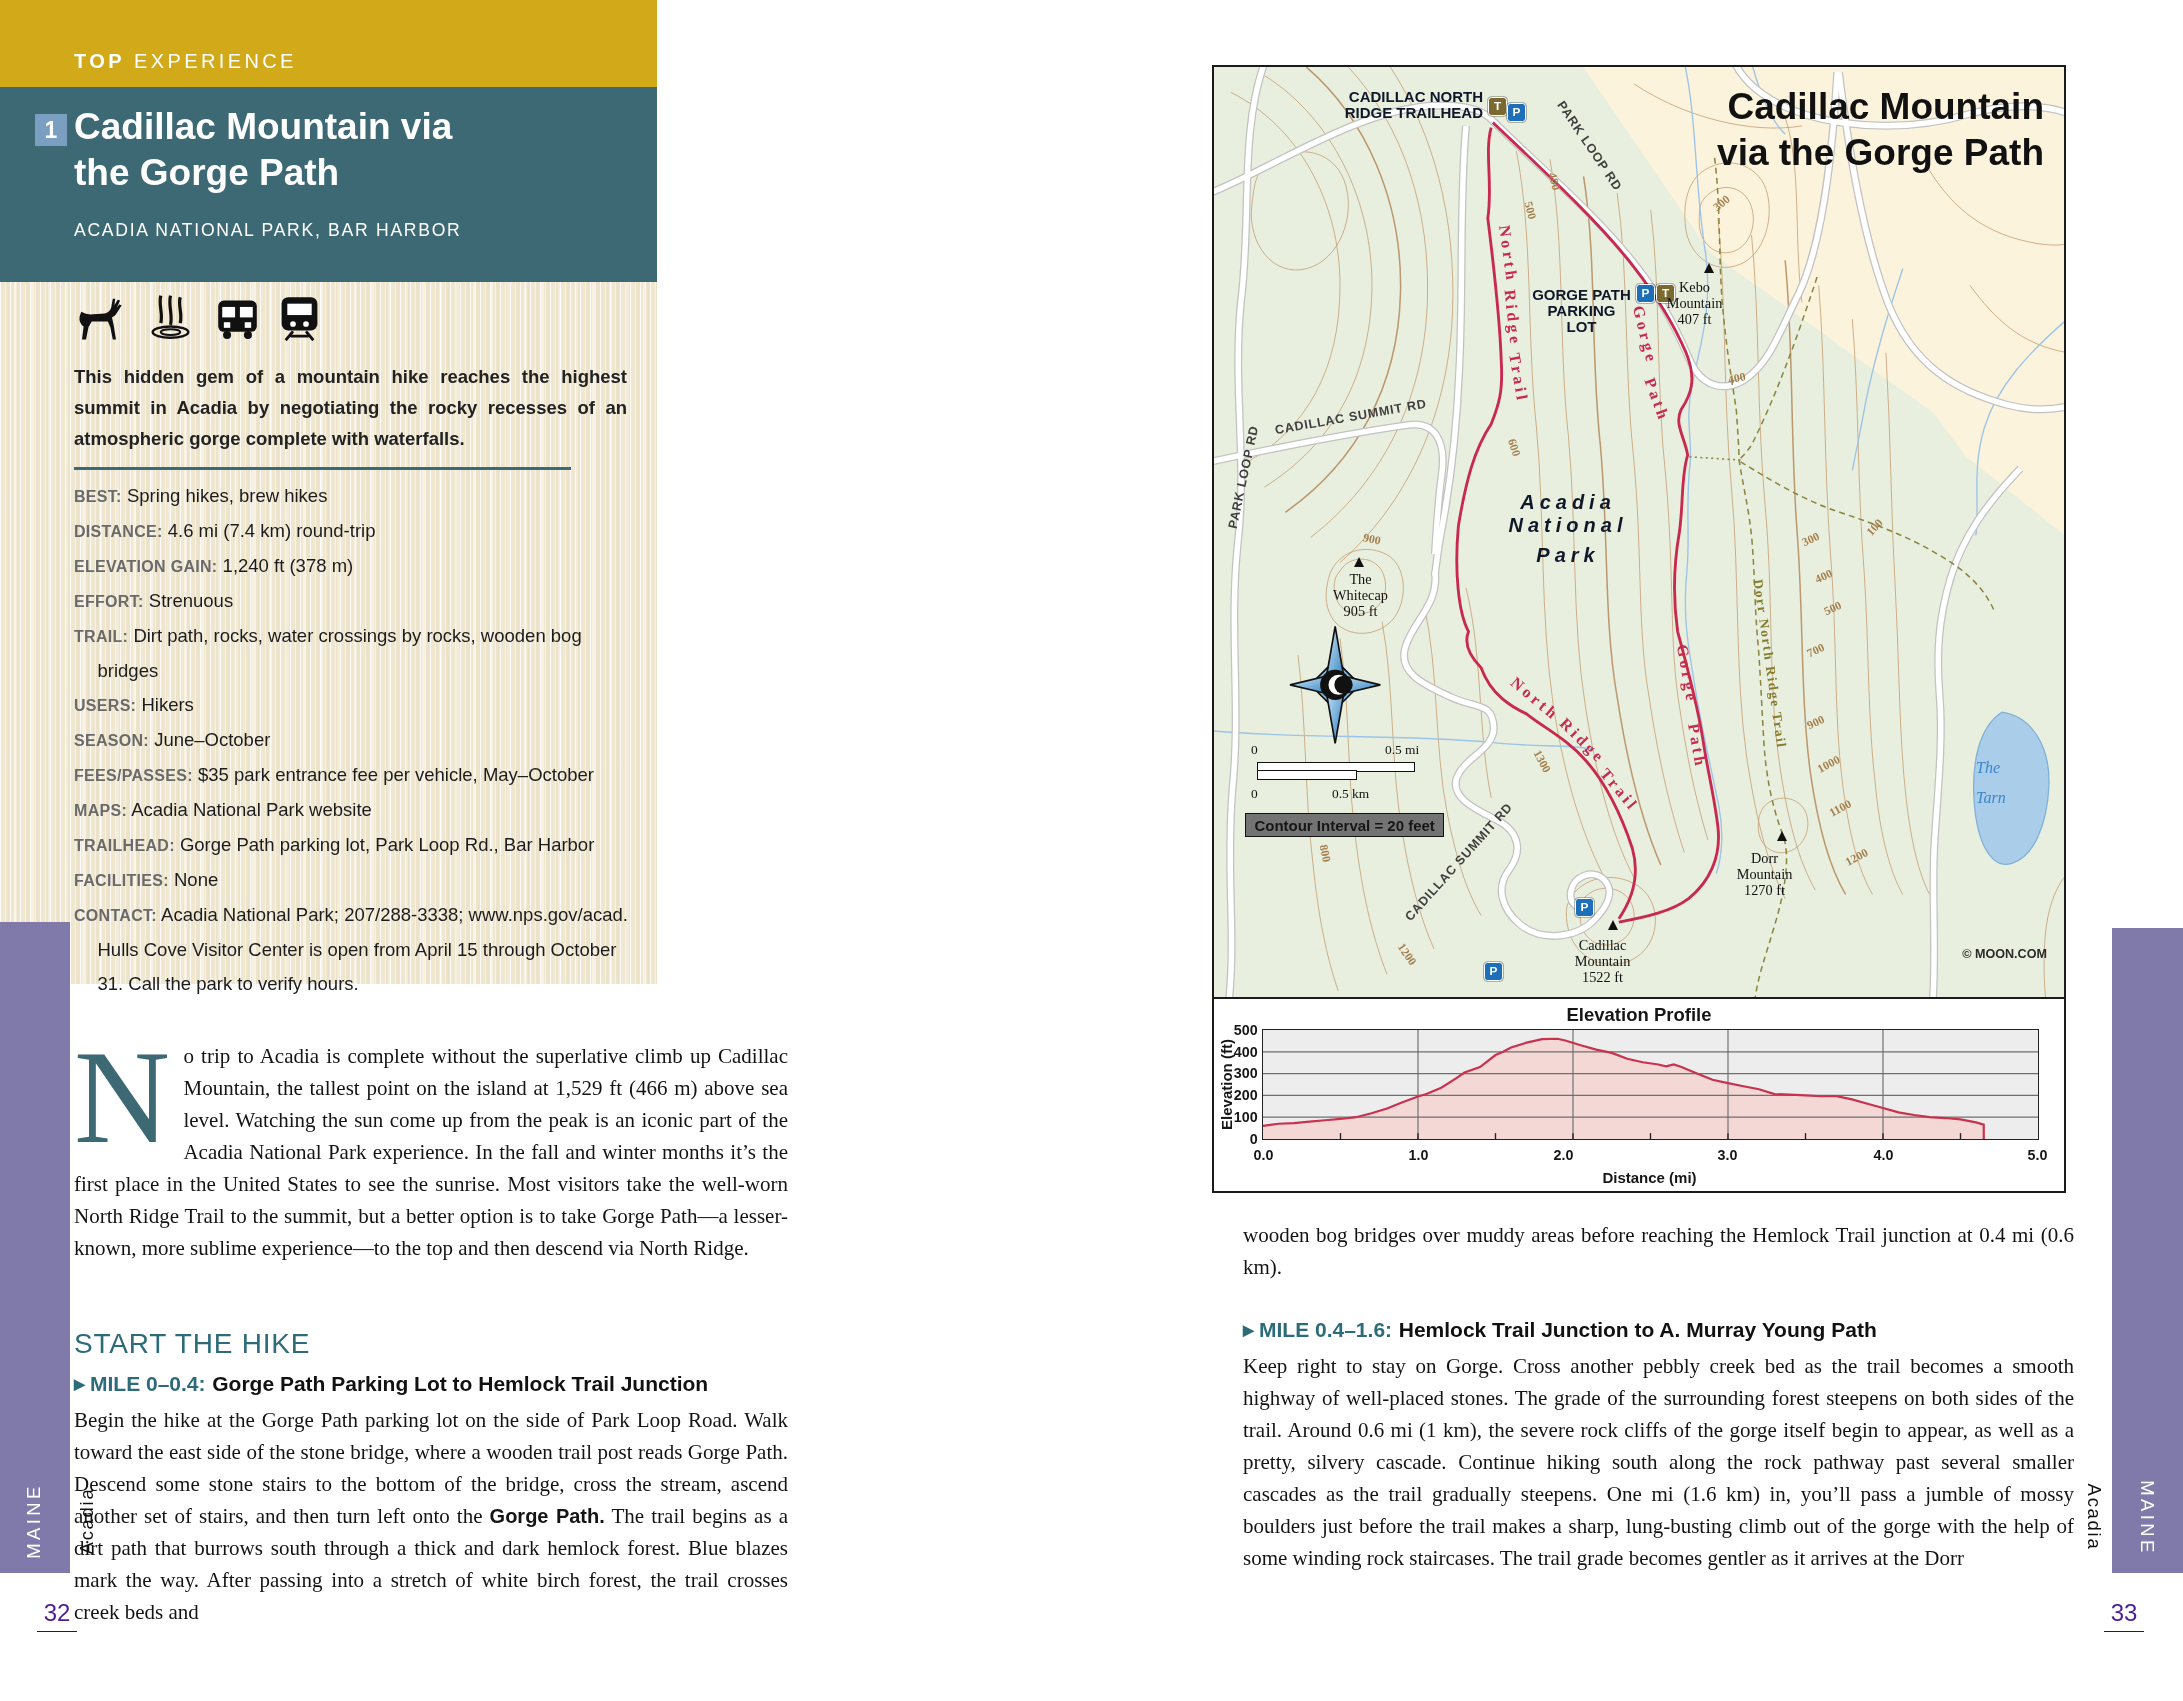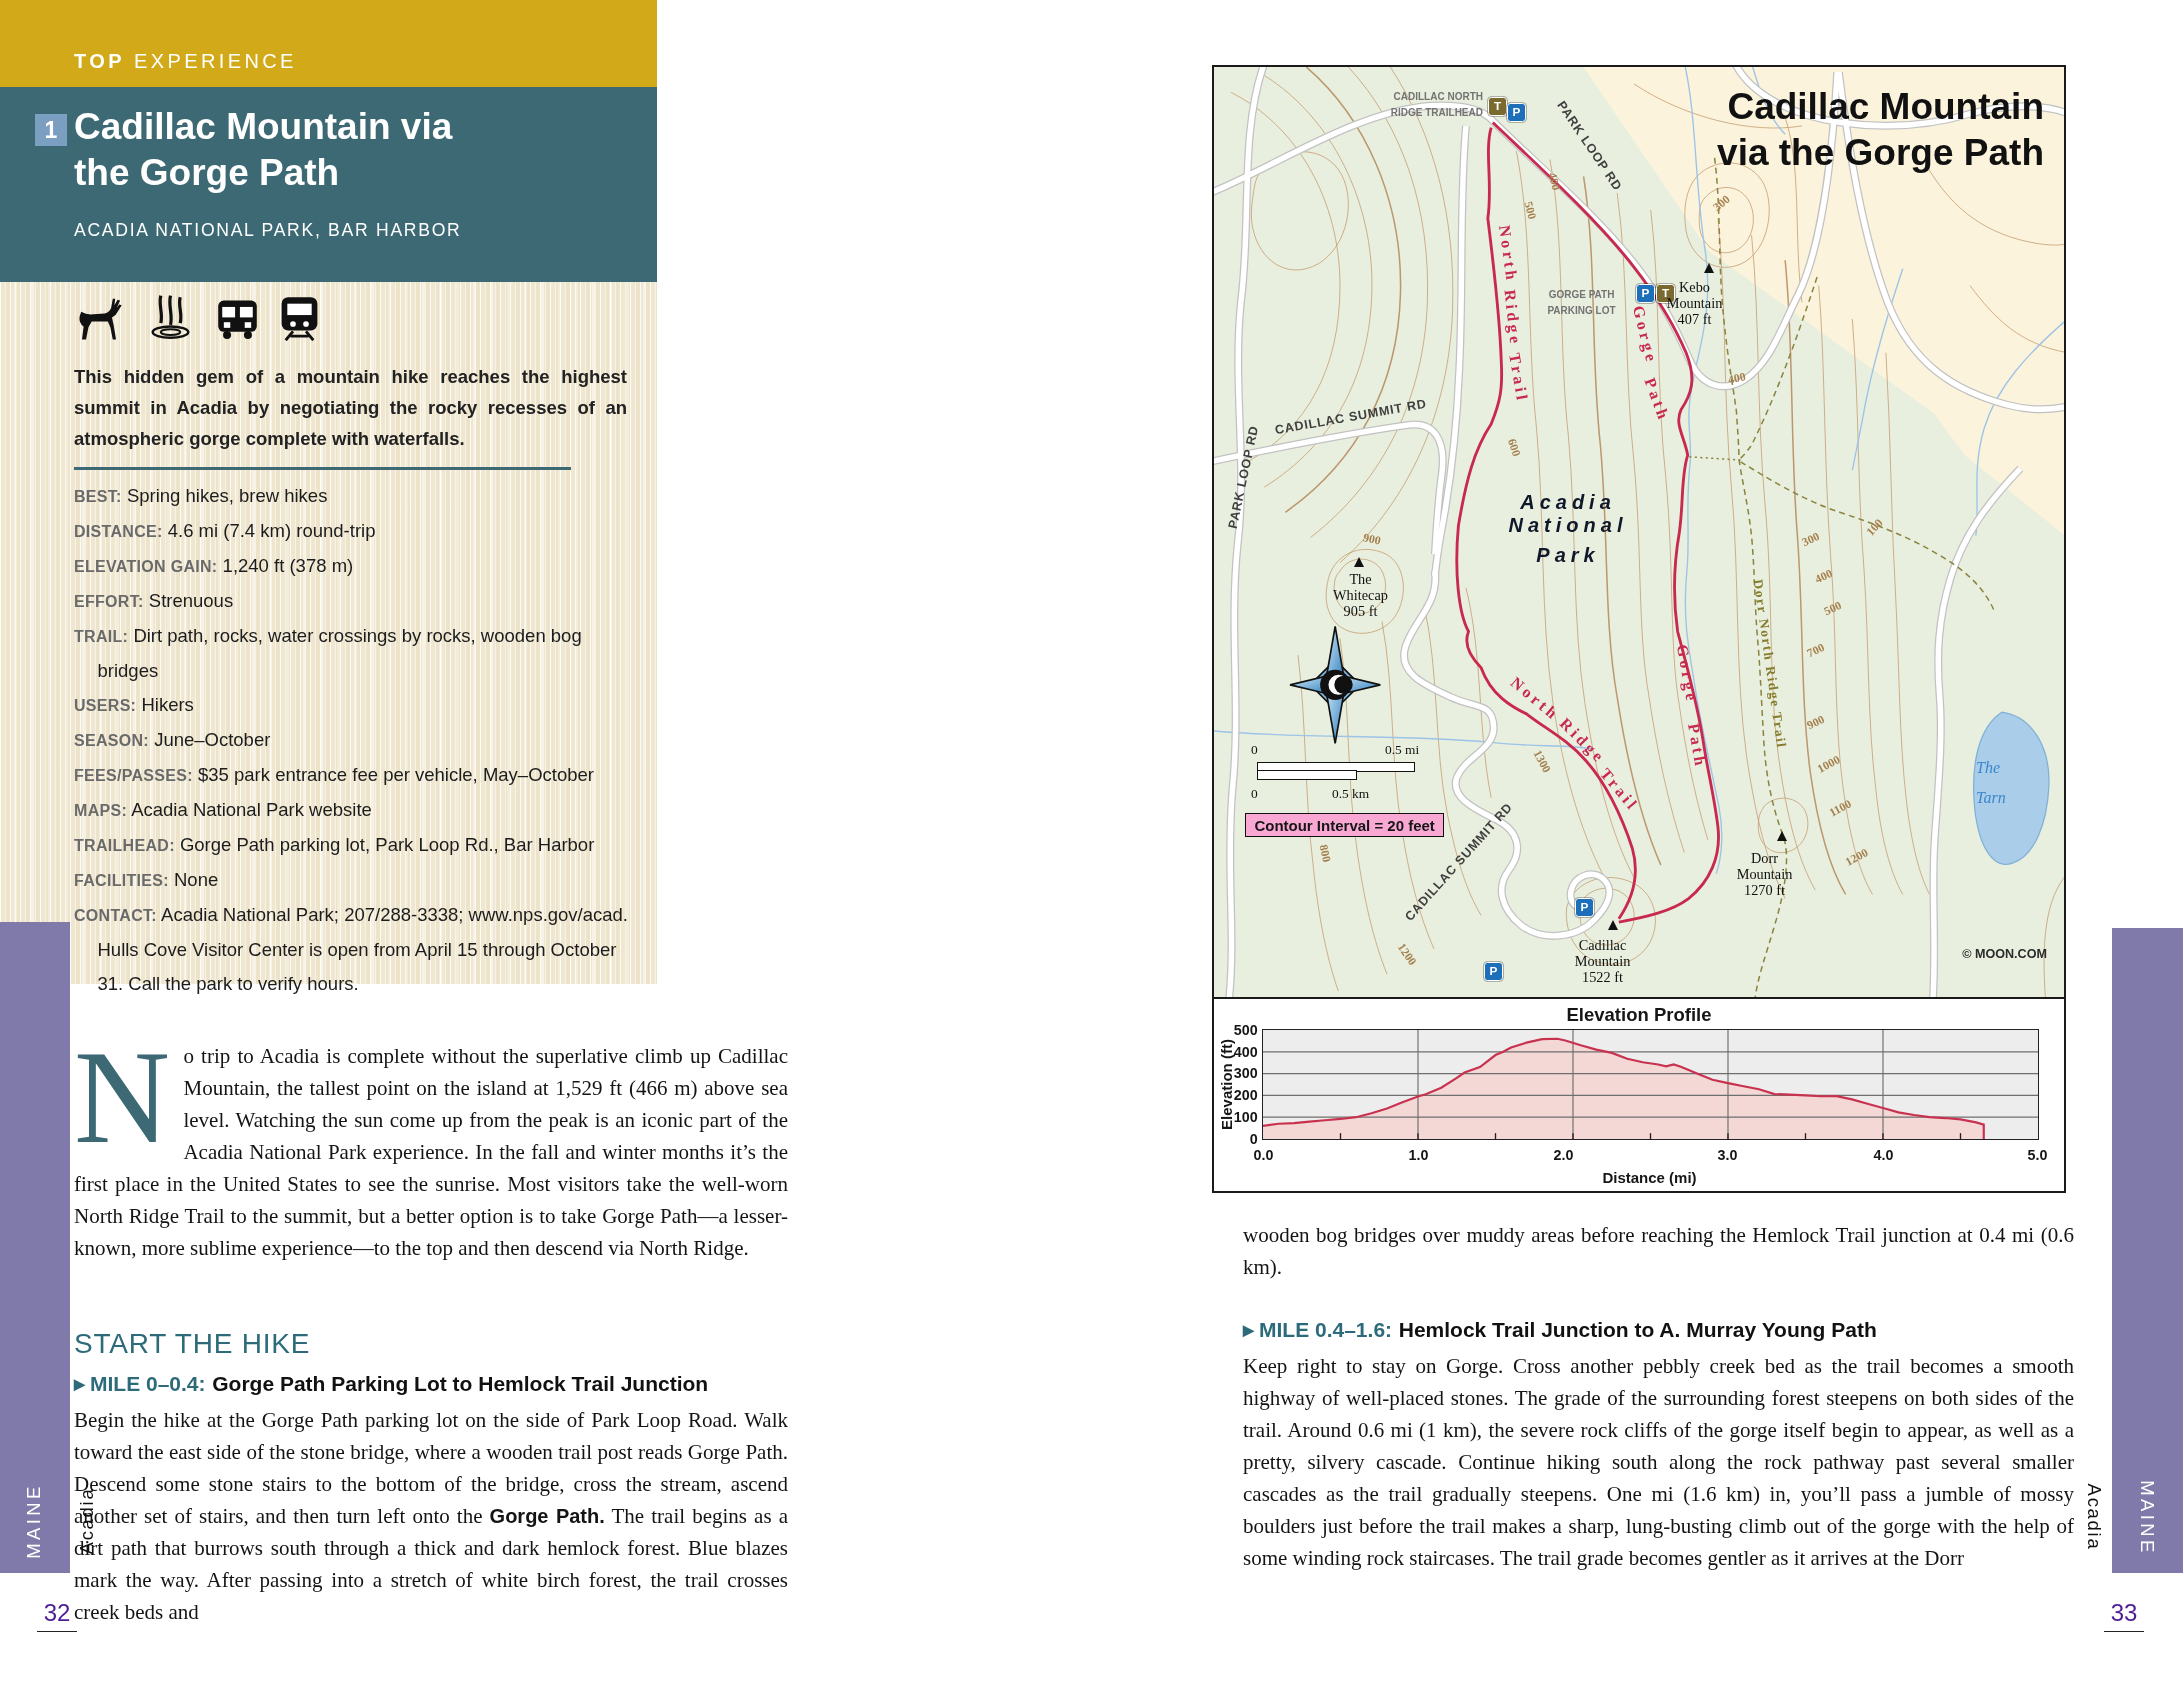--- a/index.html
+++ b/index.html
@@ -42,35 +42,35 @@
   .cnt{fill:none;stroke:#c0976a;stroke-width:1.1;opacity:.8;}
   .cnt2{fill:none;stroke:#b3885a;stroke-width:1.8;opacity:.85;}
   .stream{fill:none;stroke:#9cc3e8;stroke-width:1.6;}
   .roadc{fill:none;stroke:#c2c2c2;stroke-width:9.5;}
   .roadw{fill:none;stroke:#ffffff;stroke-width:6.5;}
   .dash{fill:none;stroke:#8a8440;stroke-width:1.8;stroke-dasharray:7 5;}
   .dot{fill:none;stroke:#8a8440;stroke-width:1.8;stroke-dasharray:2.5 4;}
   .red{fill:none;stroke:#c8294e;stroke-width:3.4;}
   .mlabel{position:absolute;font-weight:bold;color:#1a1a1a;}
   .mtitle{font-size:37px;line-height:46px;text-align:right;font-weight:bold;color:#111;}
-  .poi{font-size:10px;line-height:16px;font-weight:bold;color:#737373;}
+  .poi{font-size:15px;line-height:16px;font-weight:bold;color:#0f172a;}
   .peak{font-family:"Liberation Serif",serif;font-size:14.3px;line-height:16px;text-align:center;color:#111;position:absolute;}
   .tri{position:absolute;width:0;height:0;border-left:5.9px solid transparent;border-right:5.9px solid transparent;border-bottom:10px solid #111;}
   .rlbl{position:absolute;font-size:12.6px;font-weight:bold;color:#3f3f3f;letter-spacing:0.8px;white-space:nowrap;}
   .trail-red{position:absolute;font-family:"Liberation Serif",serif;font-weight:bold;color:#c8294e;font-size:16px;letter-spacing:3.4px;white-space:nowrap;}
   .trail-olive{position:absolute;font-family:"Liberation Serif",serif;font-weight:bold;color:#857d2e;font-size:13.4px;letter-spacing:1.7px;white-space:nowrap;}
   .clabel{position:absolute;font-size:11.8px;font-weight:bold;color:#a5804e;font-family:"Liberation Serif",serif;}
   .green-lbl{position:absolute;width:218px;text-align:center;color:#0f172a;font-weight:bold;font-style:italic;font-size:20px;letter-spacing:5px;}
   .tarn{position:absolute;font-family:"Liberation Serif",serif;font-style:italic;color:#3c86cc;font-size:16px;}
   .sq{position:absolute;width:17px;height:17px;border-radius:3.4px;color:#fff;font-size:11.8px;font-weight:bold;text-align:center;line-height:17px;border:1.3px solid #fff;box-shadow:0 0 0 0.8px rgba(0,0,0,.35);}
   .sqP{background:#1d6fba;}
   .sqT{background:#7a6a2f;}
   .scale-lbl{position:absolute;font-family:"Liberation Serif",serif;font-size:13.4px;color:#111;}
   .bar{position:absolute;background:#fff;border:1.3px solid #111;}
-  .note{position:absolute;left:31px;top:746px;background:#f9a8d4;border:1.7px solid #111;font-size:15px;font-weight:bold;padding:2.5px 8.4px;}
+  .note{position:absolute;left:31px;top:746px;background:#737373;border:1.7px solid #111;font-size:15px;font-weight:bold;padding:2.5px 8.4px;}
   .credit{position:absolute;right:17px;top:880px;font-size:12.6px;font-weight:bold;color:#2b2b2b;}
   
   .chartzone{position:absolute;left:0;top:932px;width:850px;height:192px;}
   .ctitle{position:absolute;left:0;top:5px;width:850px;text-align:center;font-size:18.5px;font-weight:bold;}
   .plot{position:absolute;left:48px;top:30px;width:775px;height:109px;background:#ededed;border:1.7px solid #222;}
   .ylab{position:absolute;left:-55px;top:77px;width:134px;text-align:center;font-size:15px;font-weight:bold;transform:rotate(-90deg);}
   .ytick{position:absolute;left:6.7px;width:37px;text-align:right;font-size:14.3px;font-weight:bold;}
   .xtick{position:absolute;top:148px;width:37px;text-align:center;font-size:14.3px;font-weight:bold;}
   .xlab{position:absolute;left:48px;top:170px;width:775px;text-align:center;font-size:15px;font-weight:bold;}
 </style>

